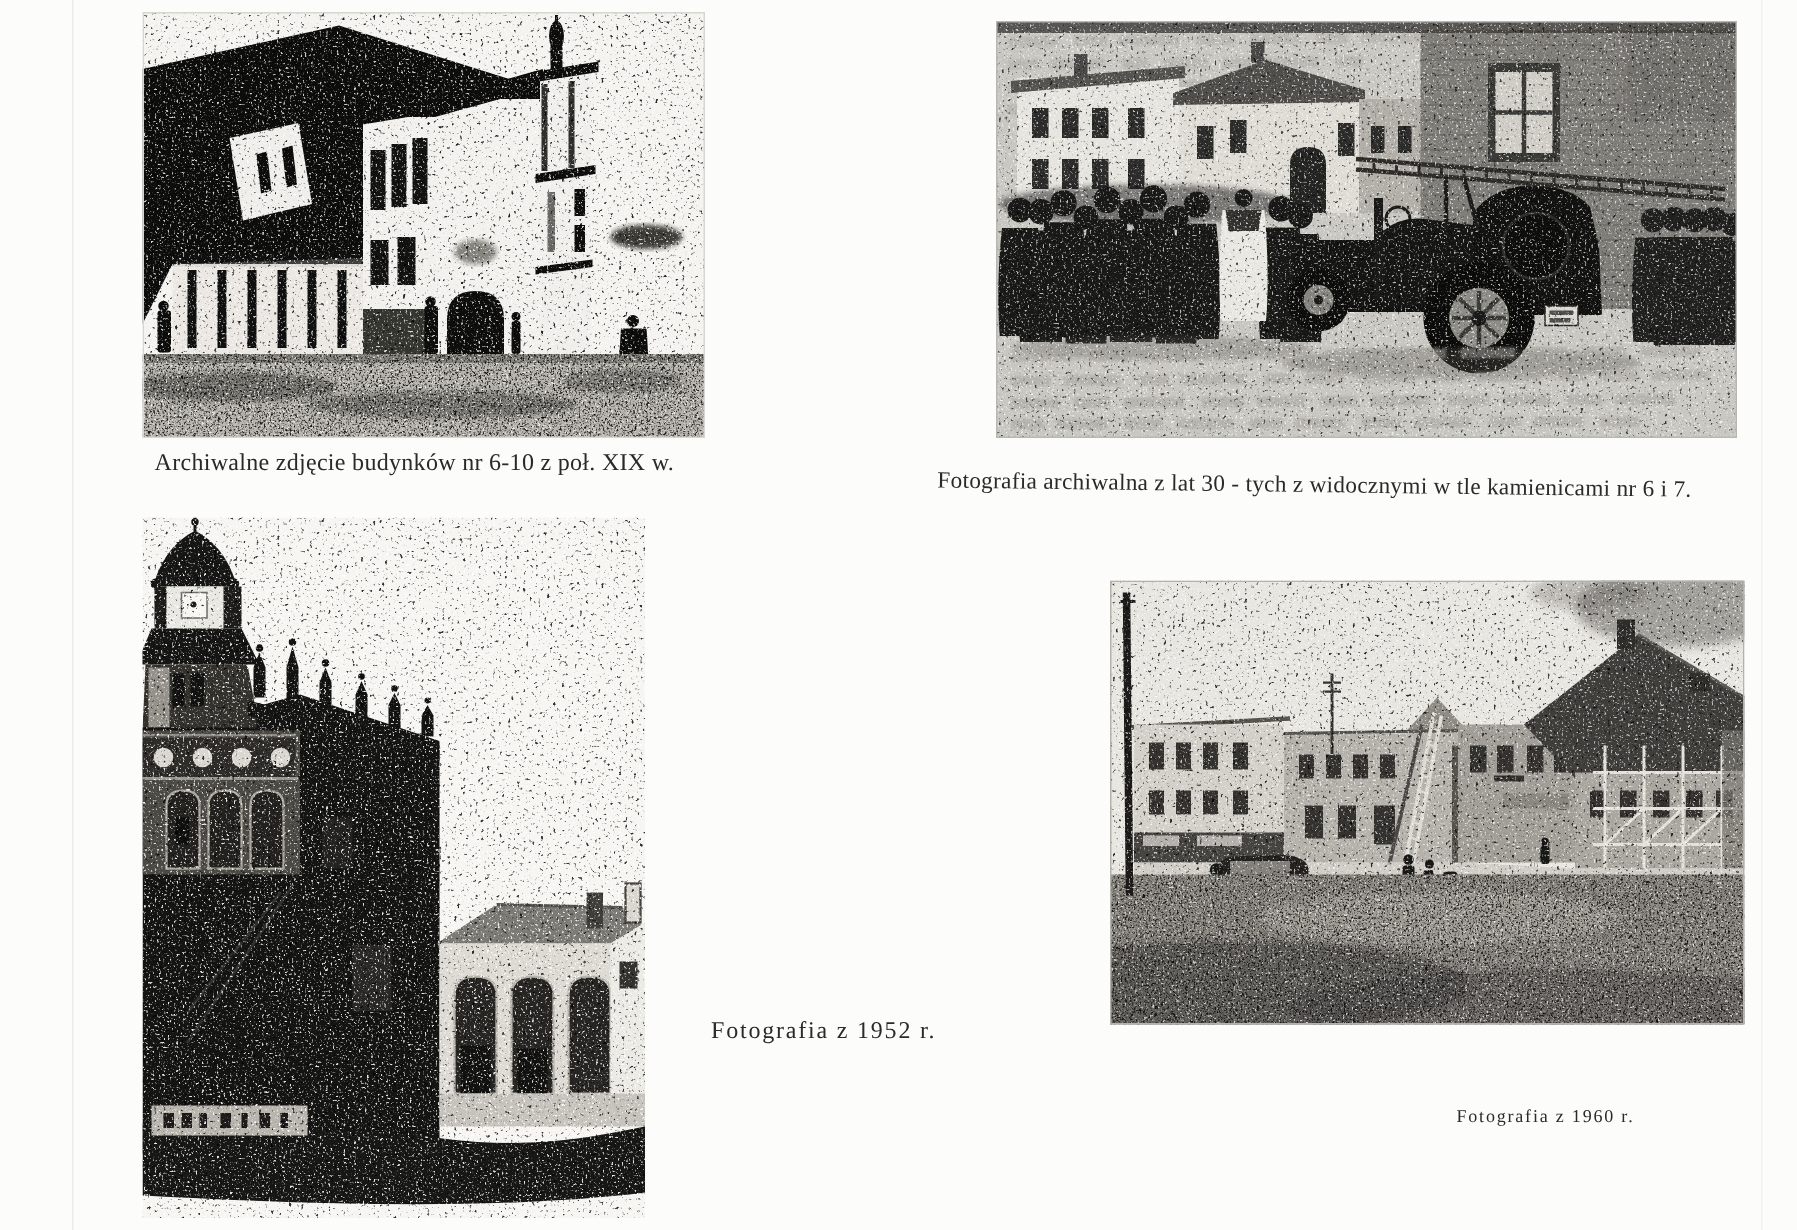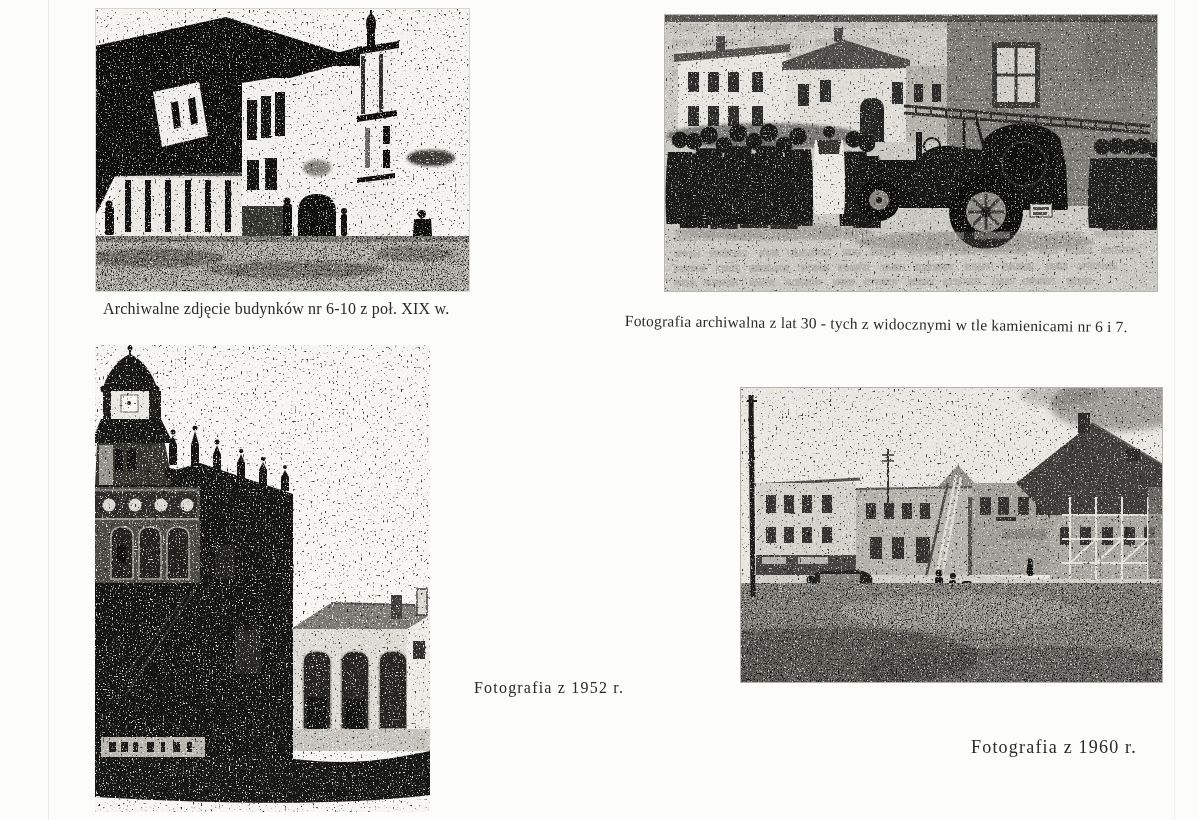--- a/index.html
+++ b/index.html
@@ -4,21 +4,21 @@
 <style>
   html,body{margin:0;padding:0;}
   body{background:#ffffff;font-family:"Liberation Serif", serif;}
   .page{position:relative;width:1198px;height:820px;background:#fcfcfb;overflow:hidden;}
   .photo{position:absolute;margin:0;padding:0;}
   .photo svg{display:block;width:100%;height:100%;}
   .caption{position:absolute;white-space:nowrap;color:#2a2a27;font-family:"Liberation Serif",serif;}
   .cap-1{left:103px;top:300px;font-size:16px;letter-spacing:.2px;}
   .cap-2{left:625px;top:312px;font-size:15.5px;letter-spacing:.2px;transform:rotate(.7deg);transform-origin:left top;}
   .cap-3{left:474px;top:679px;font-size:16px;letter-spacing:1.2px;}
-  .cap-4{left:971px;top:737px;font-size:18px;letter-spacing:1.2px;}
+  .cap-4{left:971px;top:737px;font-size:12px;letter-spacing:1.2px;}
   .fold-line{position:absolute;top:0;bottom:0;width:1px;background:#ebebe8;}
   .defs-holder{position:absolute;width:0;height:0;overflow:hidden;}
 </style>
 </head>
 <body>
 
 <div class="page">
 
   <svg class="defs-holder" aria-hidden="true">
     <defs>

